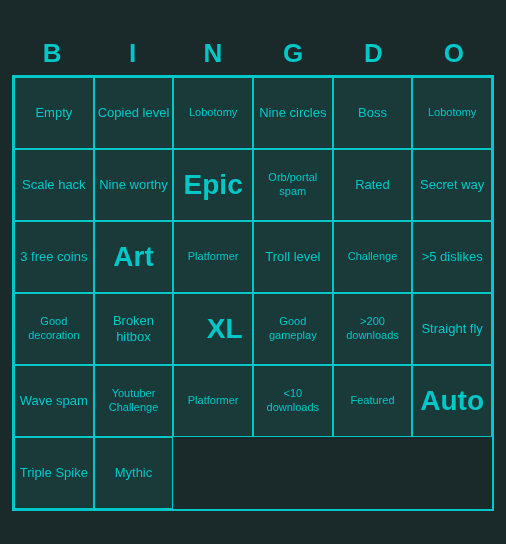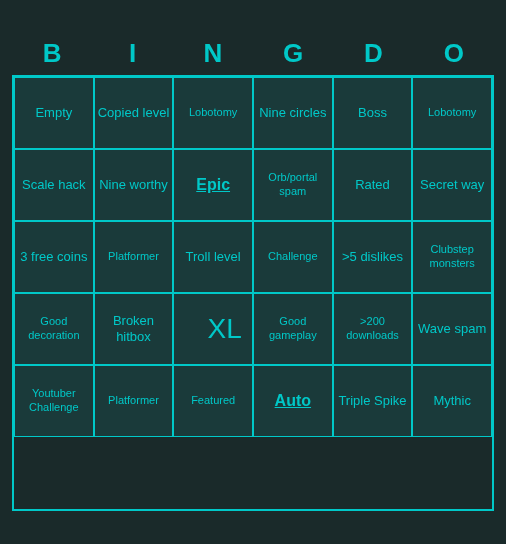--- a/index.html
+++ b/index.html
@@ -45,27 +45,26 @@
       justify-content: center;
       text-align: center;
       padding: 4px 3px;
       min-height: 72px;
       line-height: 1.2;
     }
     .bingo-cell .cell-text {
       font-size: 13px;
     }
     .bingo-cell.large-text .cell-text {
-      font-size: 16px;
+      font-size: 28px;
       font-weight: bold;
-      text-decoration: underline;
     }
     .bingo-cell.xl-text .cell-text {
       font-size: 28px;
-      font-weight: normal;
+      font-weight: bold;
       margin-left: 23px;
     }
     .bingo-cell.small-text .cell-text {
       font-size: 11px;
     }
   </style>
 </head>
 <body>
 
 <div class="bingo-container">
@@ -110,58 +109,64 @@
       </div>
       <div class="bingo-cell">
         <span class="cell-text">Rated</span>
       </div>
       <div class="bingo-cell">
         <span class="cell-text">Secret way</span>
       </div>
       <div class="bingo-cell">
         <span class="cell-text">3 free coins</span>
       </div>
+      <div class="bingo-cell large-text">
+        <span class="cell-text">Art</span>
+      </div>
       <div class="bingo-cell small-text">
         <span class="cell-text">Platformer</span>
       </div>
       <div class="bingo-cell">
         <span class="cell-text">Troll level</span>
       </div>
       <div class="bingo-cell small-text">
         <span class="cell-text">Challenge</span>
       </div>
       <div class="bingo-cell">
         <span class="cell-text">&gt;5 dislikes</span>
-      </div>
-      <div class="bingo-cell small-text">
-        <span class="cell-text">Clubstep monsters</span>
       </div>
       <div class="bingo-cell small-text">
         <span class="cell-text">Good decoration</span>
       </div>
       <div class="bingo-cell">
         <span class="cell-text">Broken hitbox</span>
       </div>
       <div class="bingo-cell xl-text">
         <span class="cell-text">XL</span>
       </div>
       <div class="bingo-cell small-text">
         <span class="cell-text">Good gameplay</span>
       </div>
       <div class="bingo-cell small-text">
         <span class="cell-text">&gt;200 downloads</span>
       </div>
       <div class="bingo-cell">
+        <span class="cell-text">Straight fly</span>
+      </div>
+      <div class="bingo-cell">
         <span class="cell-text">Wave spam</span>
       </div>
       <div class="bingo-cell small-text">
         <span class="cell-text">Youtuber Challenge</span>
       </div>
       <div class="bingo-cell small-text">
         <span class="cell-text">Platformer</span>
+      </div>
+      <div class="bingo-cell small-text">
+        <span class="cell-text">&lt;10 downloads</span>
       </div>
       <div class="bingo-cell small-text">
         <span class="cell-text">Featured</span>
       </div>
       <div class="bingo-cell large-text">
         <span class="cell-text">Auto</span>
       </div>
       <div class="bingo-cell">
         <span class="cell-text">Triple Spike</span>
       </div>

